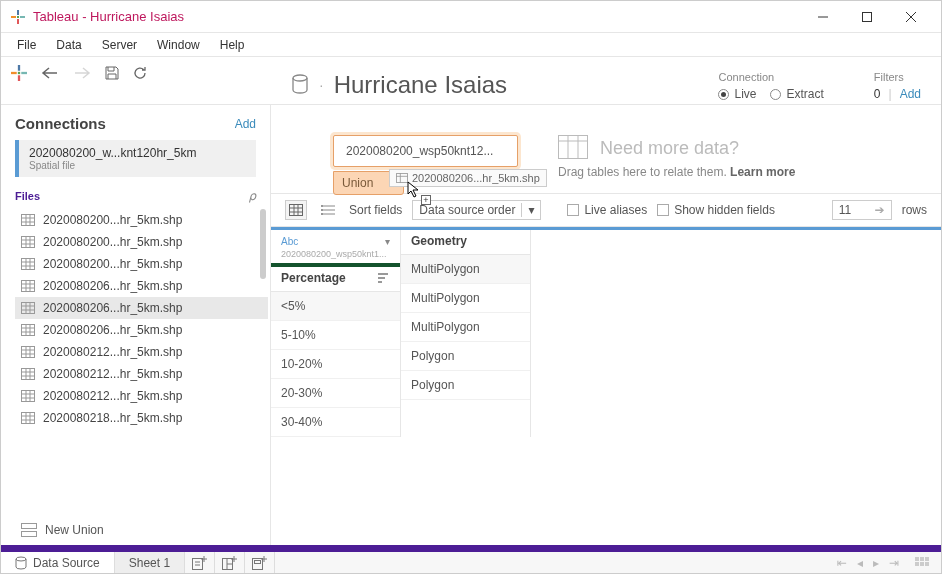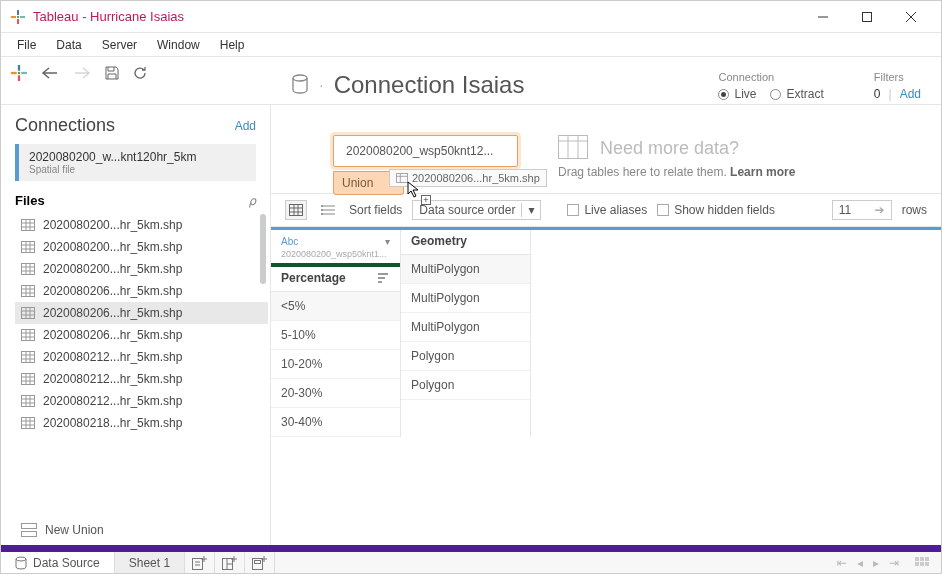--- a/index.html
+++ b/index.html
@@ -19,29 +19,29 @@
 
   
   .toolbar-row { display: flex; align-items: flex-start; height: 48px; border-bottom: 1px solid #e6e6e6; }
   .toolbar-left { width: 270px; display: flex; align-items: center; padding: 8px 10px; gap: 14px; }
   .toolbar-ico { display: flex; align-items: center; justify-content: center; color: #666; }
 
   
   .main { display: flex; height: calc(574px - 32px - 24px - 48px - 28px); }
   .sidebar { width: 270px; border-right: 1px solid #e6e6e6; padding: 10px 0 0 14px; display: flex; flex-direction: column; }
   .sidebar-header { display: flex; justify-content: space-between; align-items: center; padding-right: 14px; margin-bottom: 8px; }
-  .sidebar-header h3 { font-size: 18px; font-weight: 400; color: #444; }
+  .sidebar-header h3 { font-size: 15px; font-weight: 700; color: #444; }
   .link-add { color: #3a8bbb; font-size: 12px; }
 
   .connection-card { background: #f0f0f0; border-left: 4px solid #5a9bd4; padding: 6px 10px; margin-right: 14px; margin-bottom: 12px; }
   .connection-card .cname { font-size: 12px; color: #333; white-space: nowrap; overflow: hidden; text-overflow: ellipsis; }
   .connection-card .ctype { font-size: 10px; color: #888; }
 
   .files-header { display: flex; justify-content: space-between; align-items: center; padding-right: 14px; margin-bottom: 6px; }
-  .files-header .ftitle { font-size: 13px; font-weight: 600; color: #000000; }
+  .files-header .ftitle { font-size: 11px; font-weight: 600; color: #4c1d95; }
   .files-header .fsearch { color: #888; font-size: 12px; font-style: italic; }
 
   .file-list { flex: 1; overflow-y: hidden; padding-right: 2px; position: relative; }
   .file-row { display: flex; align-items: center; gap: 8px; padding: 4px 6px; font-size: 12px; color: #444; }
   .file-row.selected { background: #e8e8e8; }
   .file-row .ficon { color: #888; }
   .file-row .flabel { white-space: nowrap; overflow: hidden; text-overflow: ellipsis; }
   .scrollbar-v { position: absolute; right: 4px; top: 0; width: 6px; height: 70px; background: #ccc; border-radius: 3px; }
 
   .new-union { display: flex; align-items: center; gap: 8px; padding: 10px 6px; font-size: 12px; color: #555; }
@@ -190,21 +190,21 @@
 
   <div class="ds-header" style="flex:1">
     <div class="ds-title-group">
       <span class="ds-icon">
         <svg width="18" height="22" viewBox="0 0 18 22">
             <ellipse cx="9" cy="4" rx="7" ry="3" fill="none" stroke="#888" stroke-width="1.3"></ellipse>
             <path d="M2 4 V16 A7 3 0 0 0 16 16 V4" fill="none" stroke="#888" stroke-width="1.3"></path>
           </svg>
       </span>
       <span style="color:#aaa; font-size:14px;">·</span>
-      <span class="ds-title">Connection Isaias</span>
+      <span class="ds-title">Hurricane Isaias</span>
     </div>
     <div class="conn-group">
       <div class="conn-label">Connection</div>
       <div class="conn-options">
         <label class="radio">
           <span class="radio-circle checked"></span>
           <span>Live</span>
         </label>
         <label class="radio">
           <span class="radio-circle"></span>

